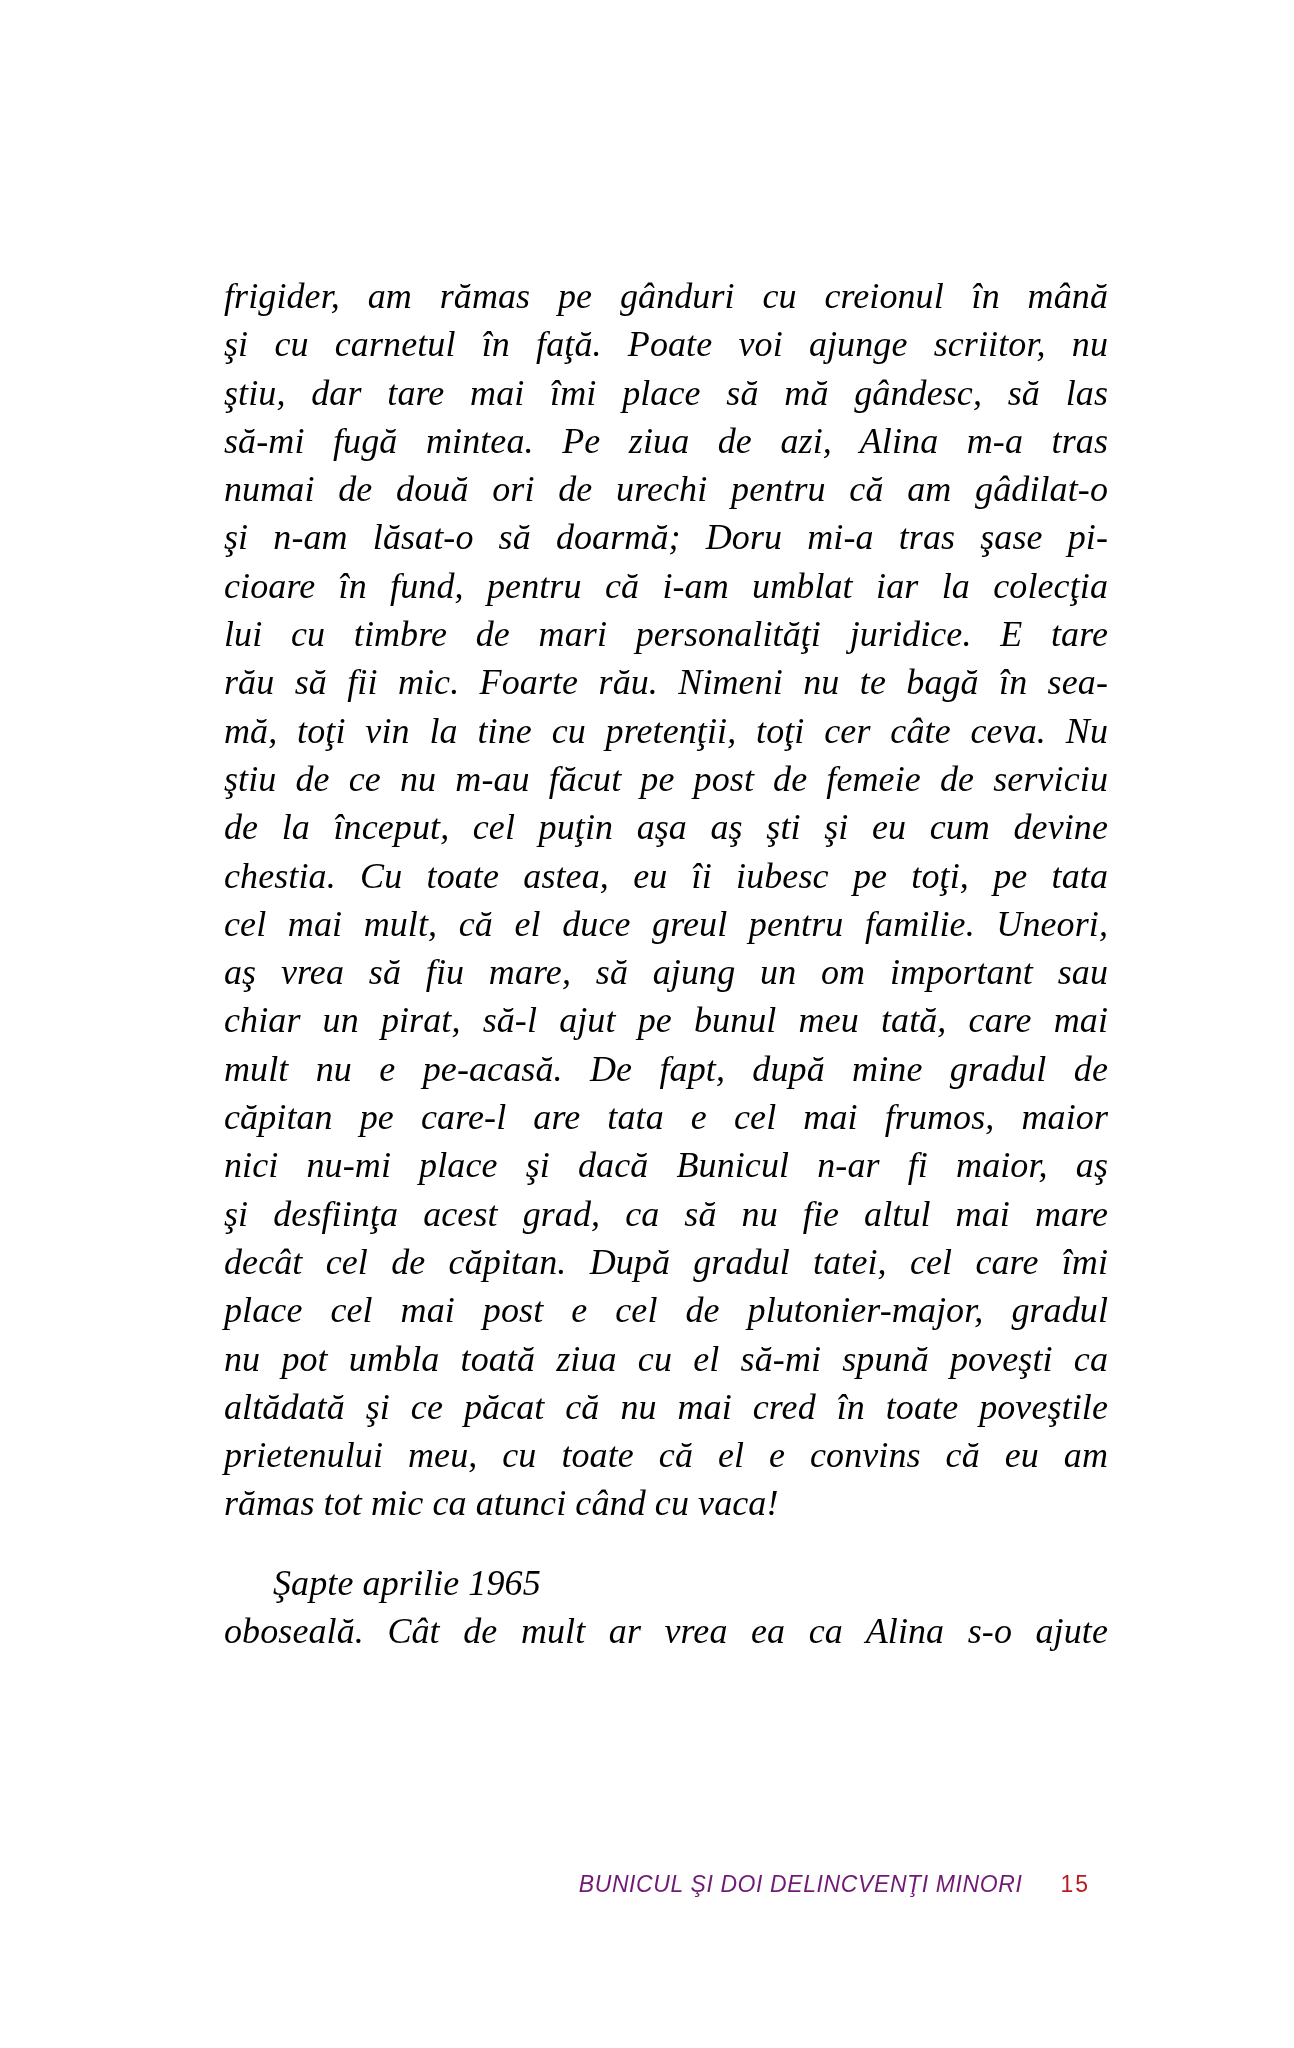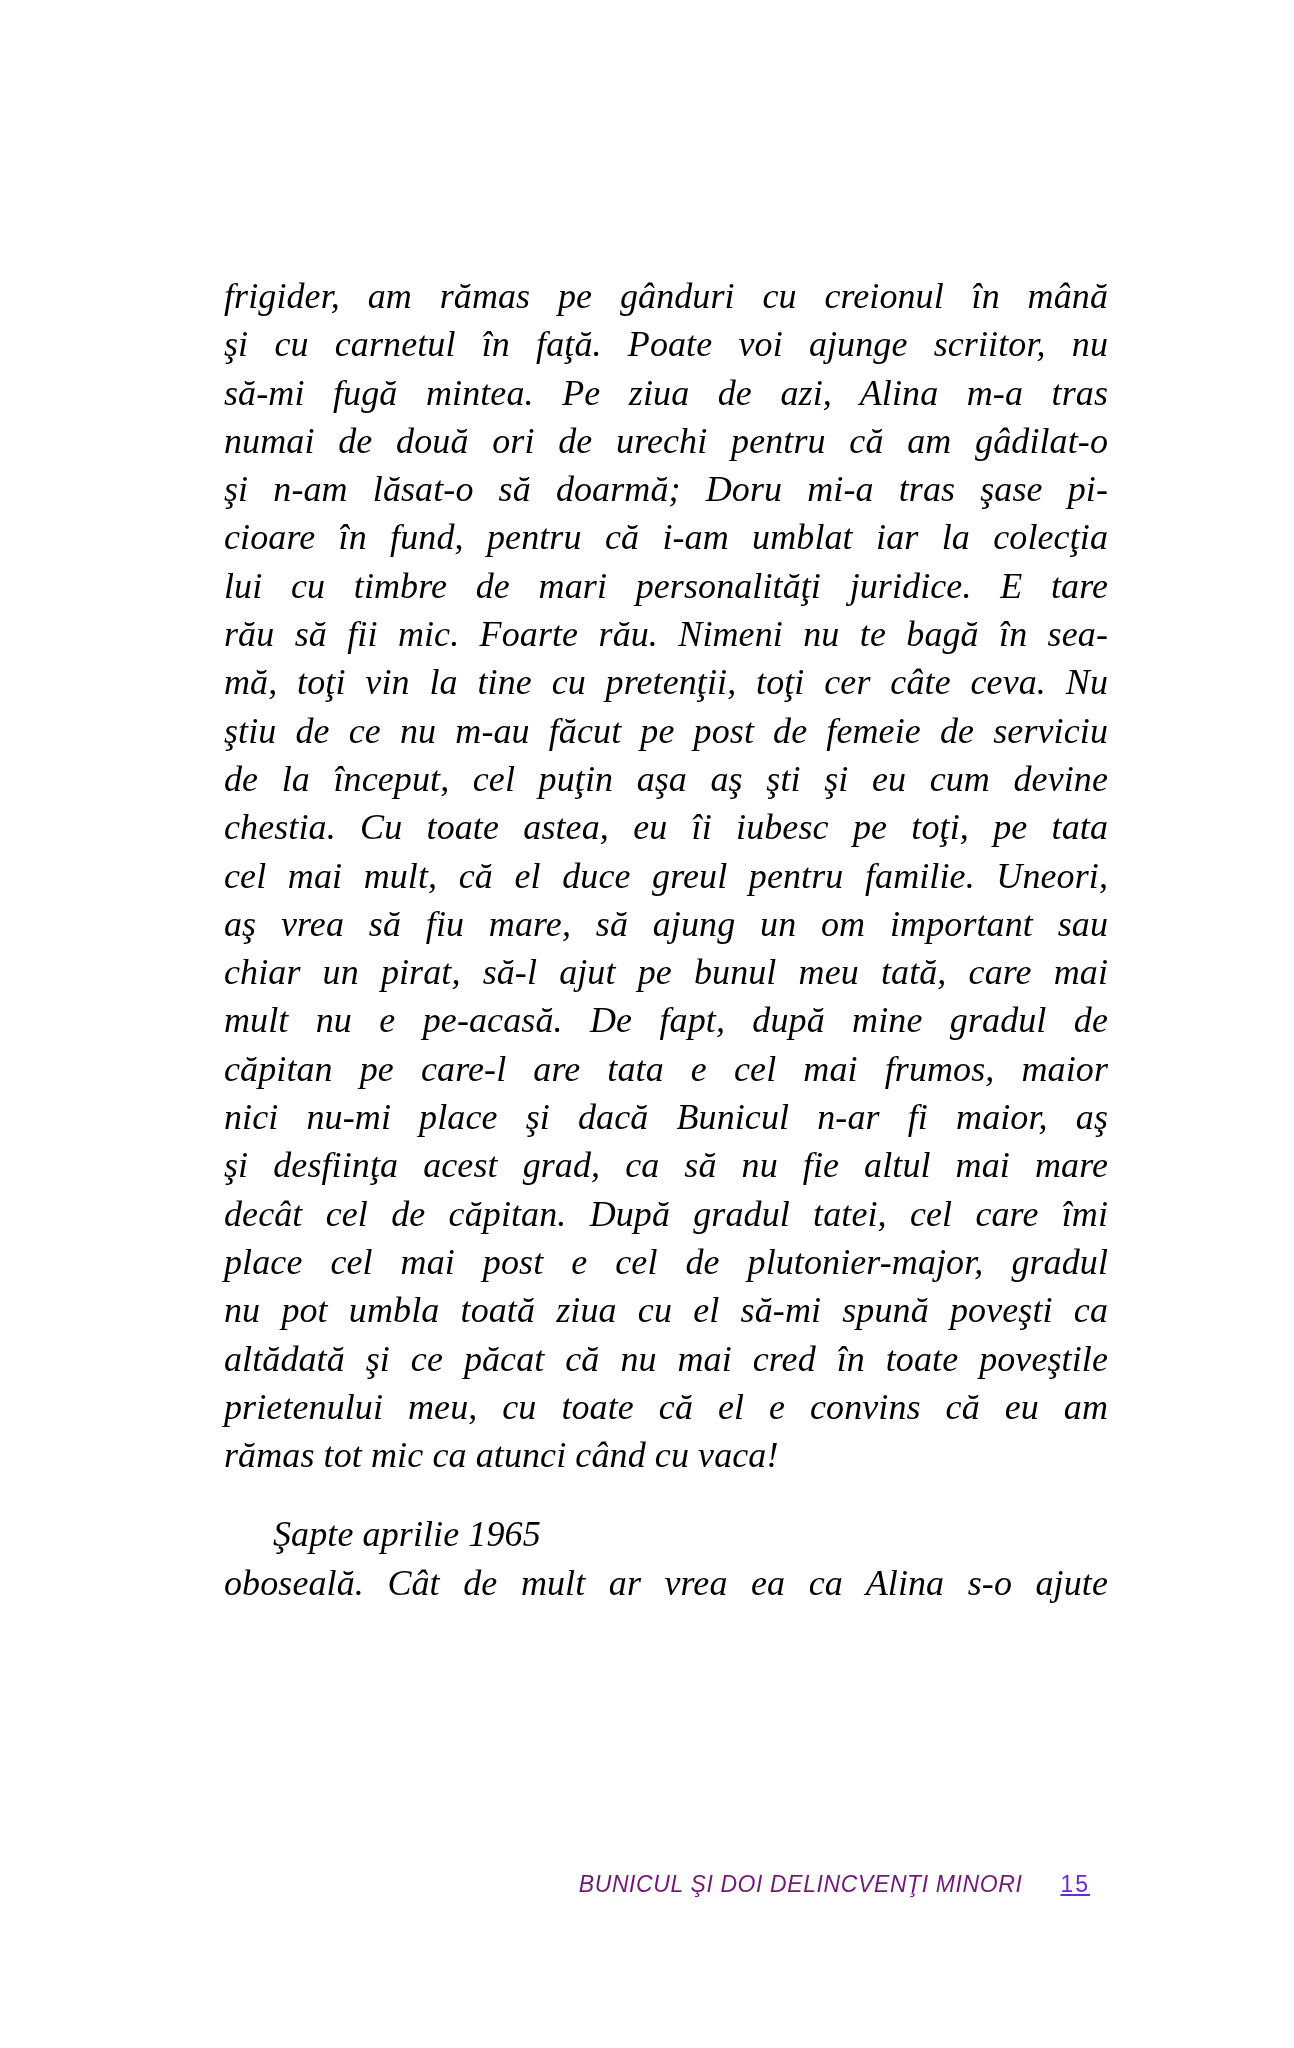--- a/index.html
+++ b/index.html
@@ -53,34 +53,34 @@
     font-family: "Liberation Sans", sans-serif;
     font-size: 23px;
     font-weight: 400;
     letter-spacing: 0.6px;
   }
   .running-title {
     color: #701a75;
     font-style: italic;
   }
   .page-number {
-    color: #6d28d9;
+    color: #b91c1c;
     margin-left: 38px;
     letter-spacing: 2px;
-    text-decoration: underline;
   }
 </style>
 </head>
 <body>
 
 <div class="page">
 
   <div class="text-block" id="text-block">
       <div class="line">frigider, am rămas pe gânduri cu creionul în mână</div>
       <div class="line">şi cu carnetul în faţă. Poate voi ajunge scriitor, nu</div>
+      <div class="line">ştiu, dar tare mai îmi place să mă gândesc, să las</div>
       <div class="line">să-mi fugă mintea. Pe ziua de azi, Alina m-a tras</div>
       <div class="line">numai de două ori de urechi pentru că am gâdilat-o</div>
       <div class="line">şi n-am lăsat-o să doarmă; Doru mi-a tras şase pi-</div>
       <div class="line">cioare în fund, pentru că i-am umblat iar la colecţia</div>
       <div class="line">lui cu timbre de mari personalităţi juridice. E tare</div>
       <div class="line">rău să fii mic. Foarte rău. Nimeni nu te bagă în sea-</div>
       <div class="line">mă, toţi vin la tine cu pretenţii, toţi cer câte ceva. Nu</div>
       <div class="line">ştiu de ce nu m-au făcut pe post de femeie de serviciu</div>
       <div class="line">de la început, cel puţin aşa aş şti şi eu cum devine</div>
       <div class="line">chestia. Cu toate astea, eu îi iubesc pe toţi, pe tata</div>

